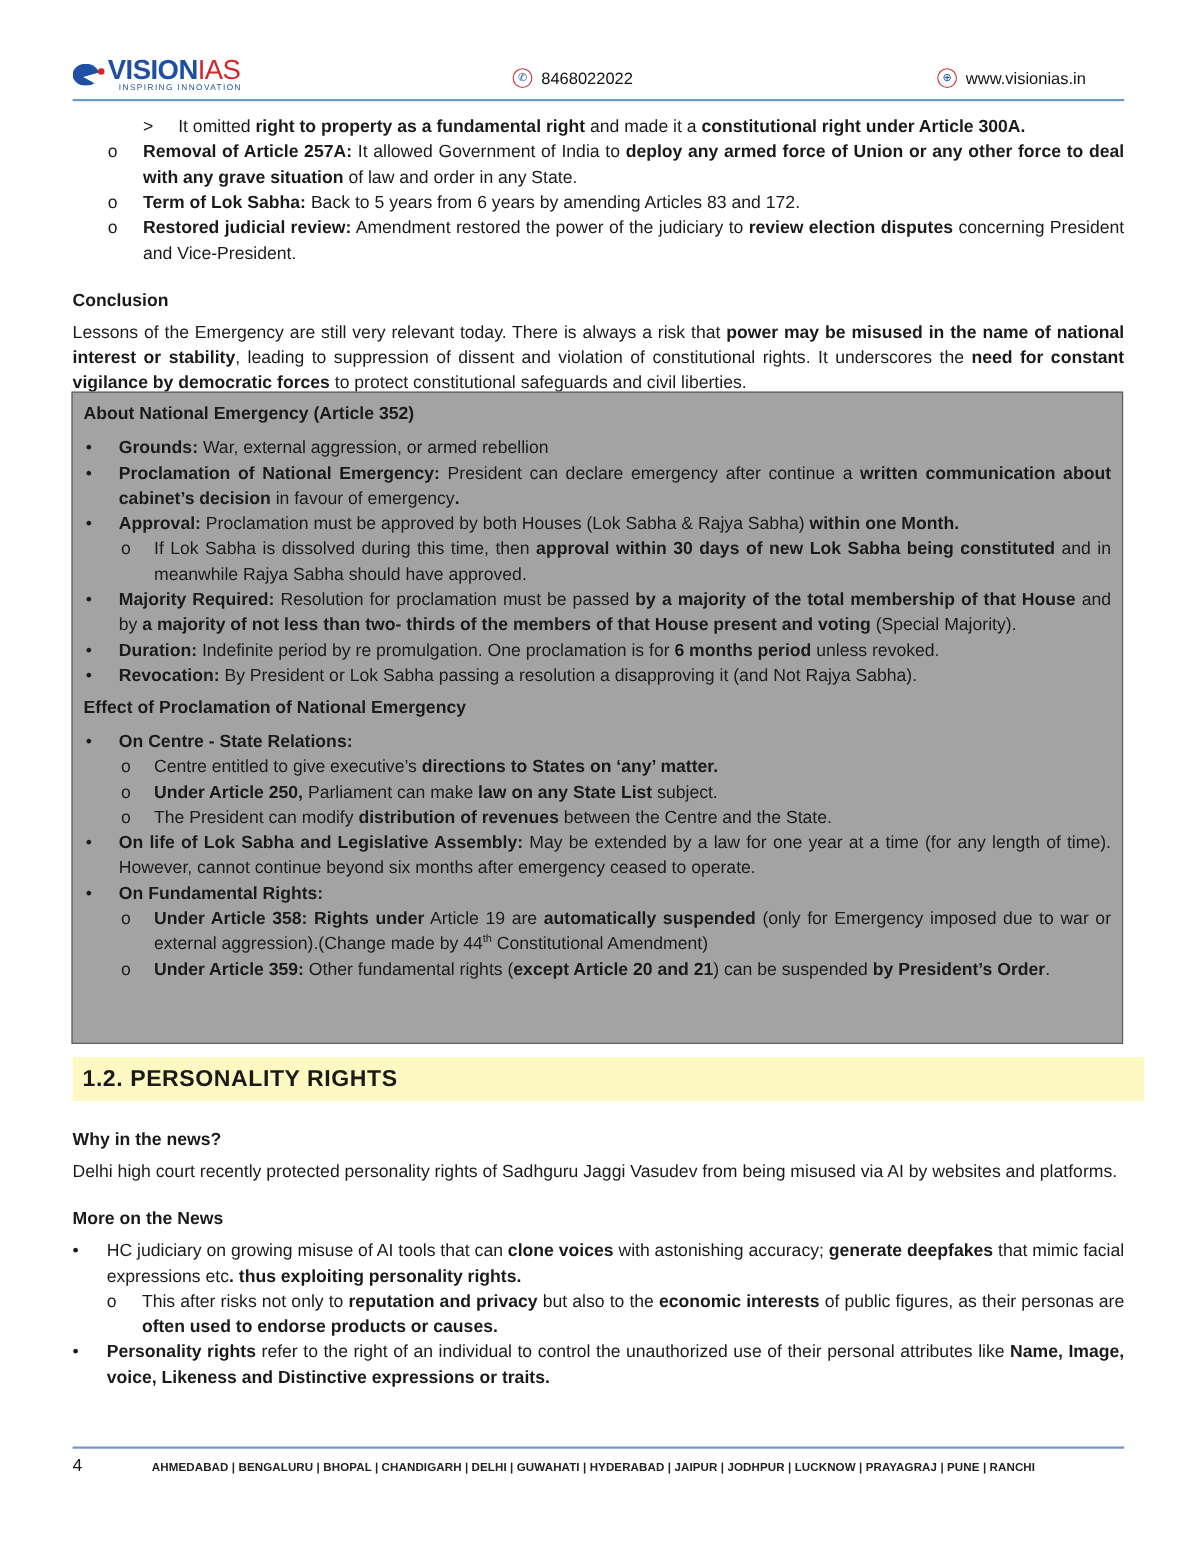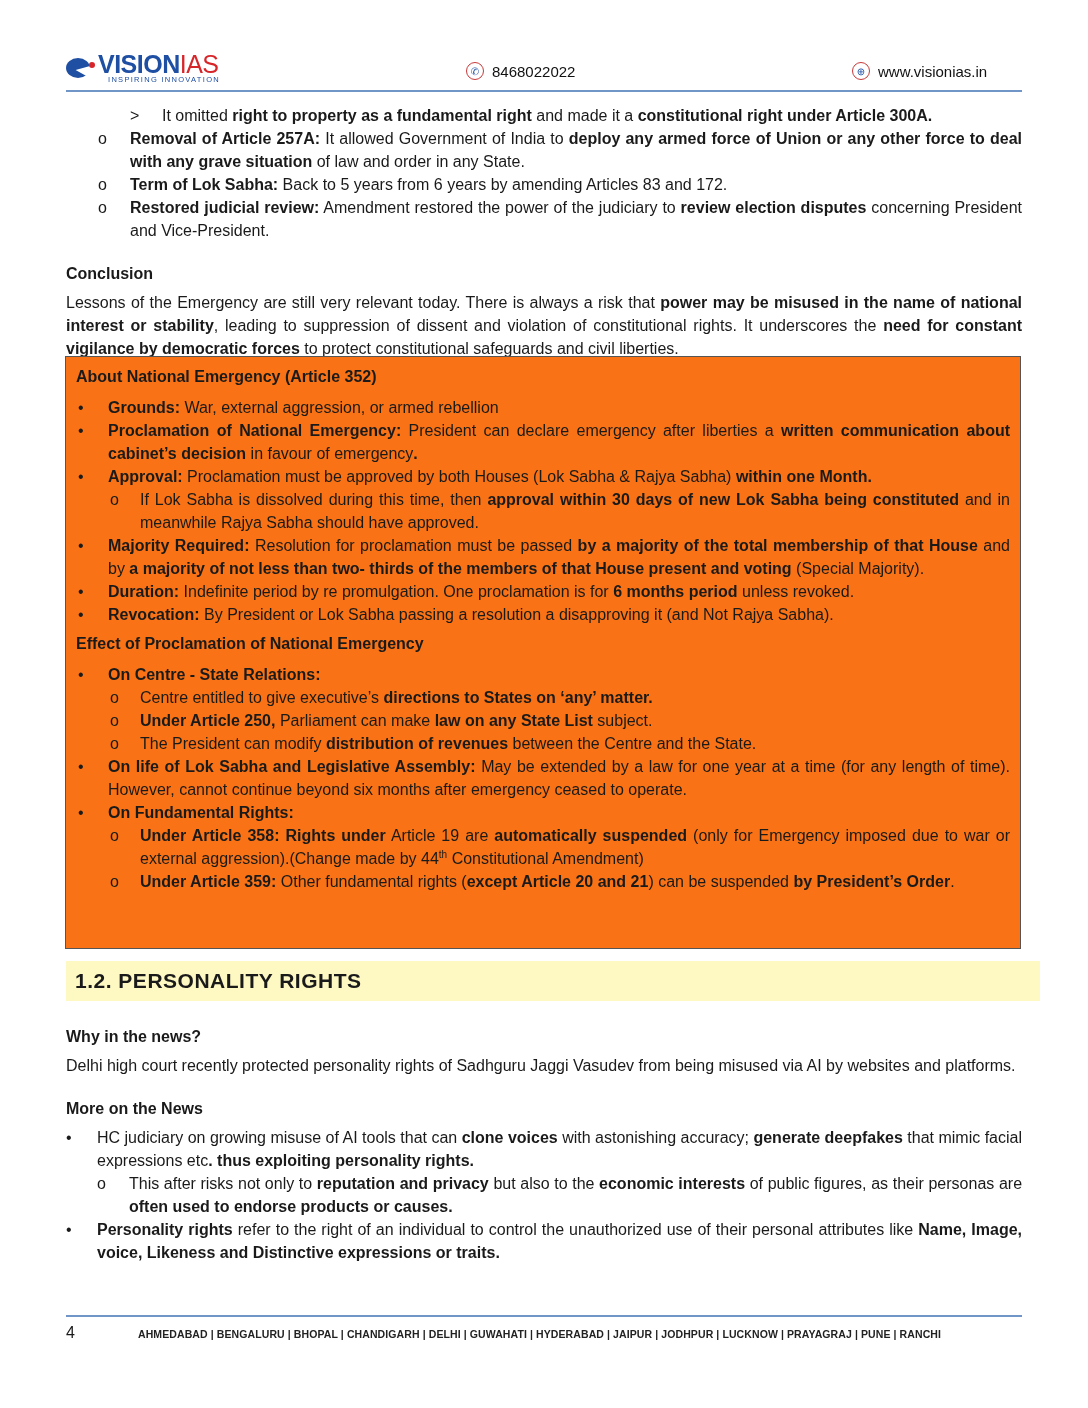--- a/index.html
+++ b/index.html
@@ -23,21 +23,21 @@
   .content b { font-weight: bold; }
   .row { position: relative; text-align: justify; }
   .l1 { padding-left: 64px; }
   .l1 .m { position: absolute; left: 32px; top: 0; }
   .l2 { padding-left: 96px; }
   .l2 .m { position: absolute; left: 64px; top: 0; }
   .l0 { padding-left: 32px; }
   .l0 .m { position: absolute; left: 0; top: 0; }
   .head { font-weight: bold; margin-top: 20px; margin-bottom: 6px; }
   .para { text-align: justify; }
-  .box { position: absolute; left: 65px; top: 356px; width: 956px; height: 593px; background: #f97316; border: 1.5px solid #555; box-sizing: border-box; padding: 8px 10px 0 10px; font-size: 16px; line-height: 23px; }
+  .box { position: absolute; left: 65px; top: 356px; width: 956px; height: 593px; background: #a3a3a3; border: 1.5px solid #555; box-sizing: border-box; padding: 8px 10px 0 10px; font-size: 16px; line-height: 23px; }
   .box .head { margin-top: 0; margin-bottom: 8px; }
   .box .head2 { margin-top: 6px; margin-bottom: 8px; font-weight: bold; }
   .box .b0 { position: relative; padding-left: 32px; text-align: justify; }
   .box .b0 .m { position: absolute; left: 2px; top: 0; }
   .box .b1 { position: relative; padding-left: 64px; text-align: justify; }
   .box .b1 .m { position: absolute; left: 34px; top: 0; }
   .section-bar { position: absolute; left: 66px; top: 961px; width: 974px; height: 40px; background: #fef9c3; }
   .section-bar span { position: absolute; left: 9px; top: 8px; font-size: 21px; font-weight: bold; letter-spacing: 0.5px; color: #1a1a1a; }
   .content2 { position: absolute; left: 66px; top: 1013px; width: 956px; font-size: 16px; line-height: 23px; }
   .content2 .l0 { padding-left: 31px; }
@@ -94,21 +94,21 @@
   <div class="head">Conclusion</div>
   <div class="para">
     <span>Lessons of the Emergency are still very relevant today. There is always a risk that </span><b>power may be misused in the name of national interest or stability</b><span>, leading to suppression of dissent and violation of constitutional rights. It underscores the </span><b>need for constant vigilance by democratic forces</b><span> to protect constitutional safeguards and civil liberties.</span>
   </div>
 </div>
 
 <div class="box">
   <div class="head">About National Emergency (Article 352)</div>
 
   <div class="b0"><span class="m">•</span><b>Grounds:</b><span> War, external aggression, or armed rebellion</span></div>
-  <div class="b0"><span class="m">•</span><b>Proclamation of National Emergency:</b><span> President can declare emergency after liberties a </span><b>written communication about cabinet’s decision</b><span> in favour of emergency</span><b>.</b></div>
+  <div class="b0"><span class="m">•</span><b>Proclamation of National Emergency:</b><span> President can declare emergency after continue a </span><b>written communication about cabinet’s decision</b><span> in favour of emergency</span><b>.</b></div>
   <div class="b0"><span class="m">•</span><b>Approval:</b><span> Proclamation must be approved by both Houses (Lok Sabha &amp; Rajya Sabha) </span><b>within one Month.</b></div>
   <div class="b1"><span class="m">o</span><span>If Lok Sabha is dissolved during this time, then </span><b>approval within 30 days of new Lok Sabha being constituted</b><span> and in meanwhile Rajya Sabha should have approved.</span></div>
   <div class="b0"><span class="m">•</span><b>Majority Required:</b><span> Resolution for proclamation must be passed </span><b>by a majority of the total membership of that House</b><span> and by </span><b>a majority of not less than two- thirds of the members of that House present and voting</b><span> (Special Majority).</span></div>
   <div class="b0"><span class="m">•</span><b>Duration:</b><span> Indefinite period by re promulgation. One proclamation is for </span><b>6 months period</b><span> unless revoked.</span></div>
   <div class="b0"><span class="m">•</span><b>Revocation:</b><span> By President or Lok Sabha passing a resolution a disapproving it (and Not Rajya Sabha).</span></div>
 
   <div class="head2">Effect of Proclamation of National Emergency</div>
 
   <div class="b0"><span class="m">•</span><b>On Centre - State Relations:</b></div>
   <div class="b1"><span class="m">o</span><span>Centre entitled to give executive’s </span><b>directions to States on ‘any’ matter.</b></div>

